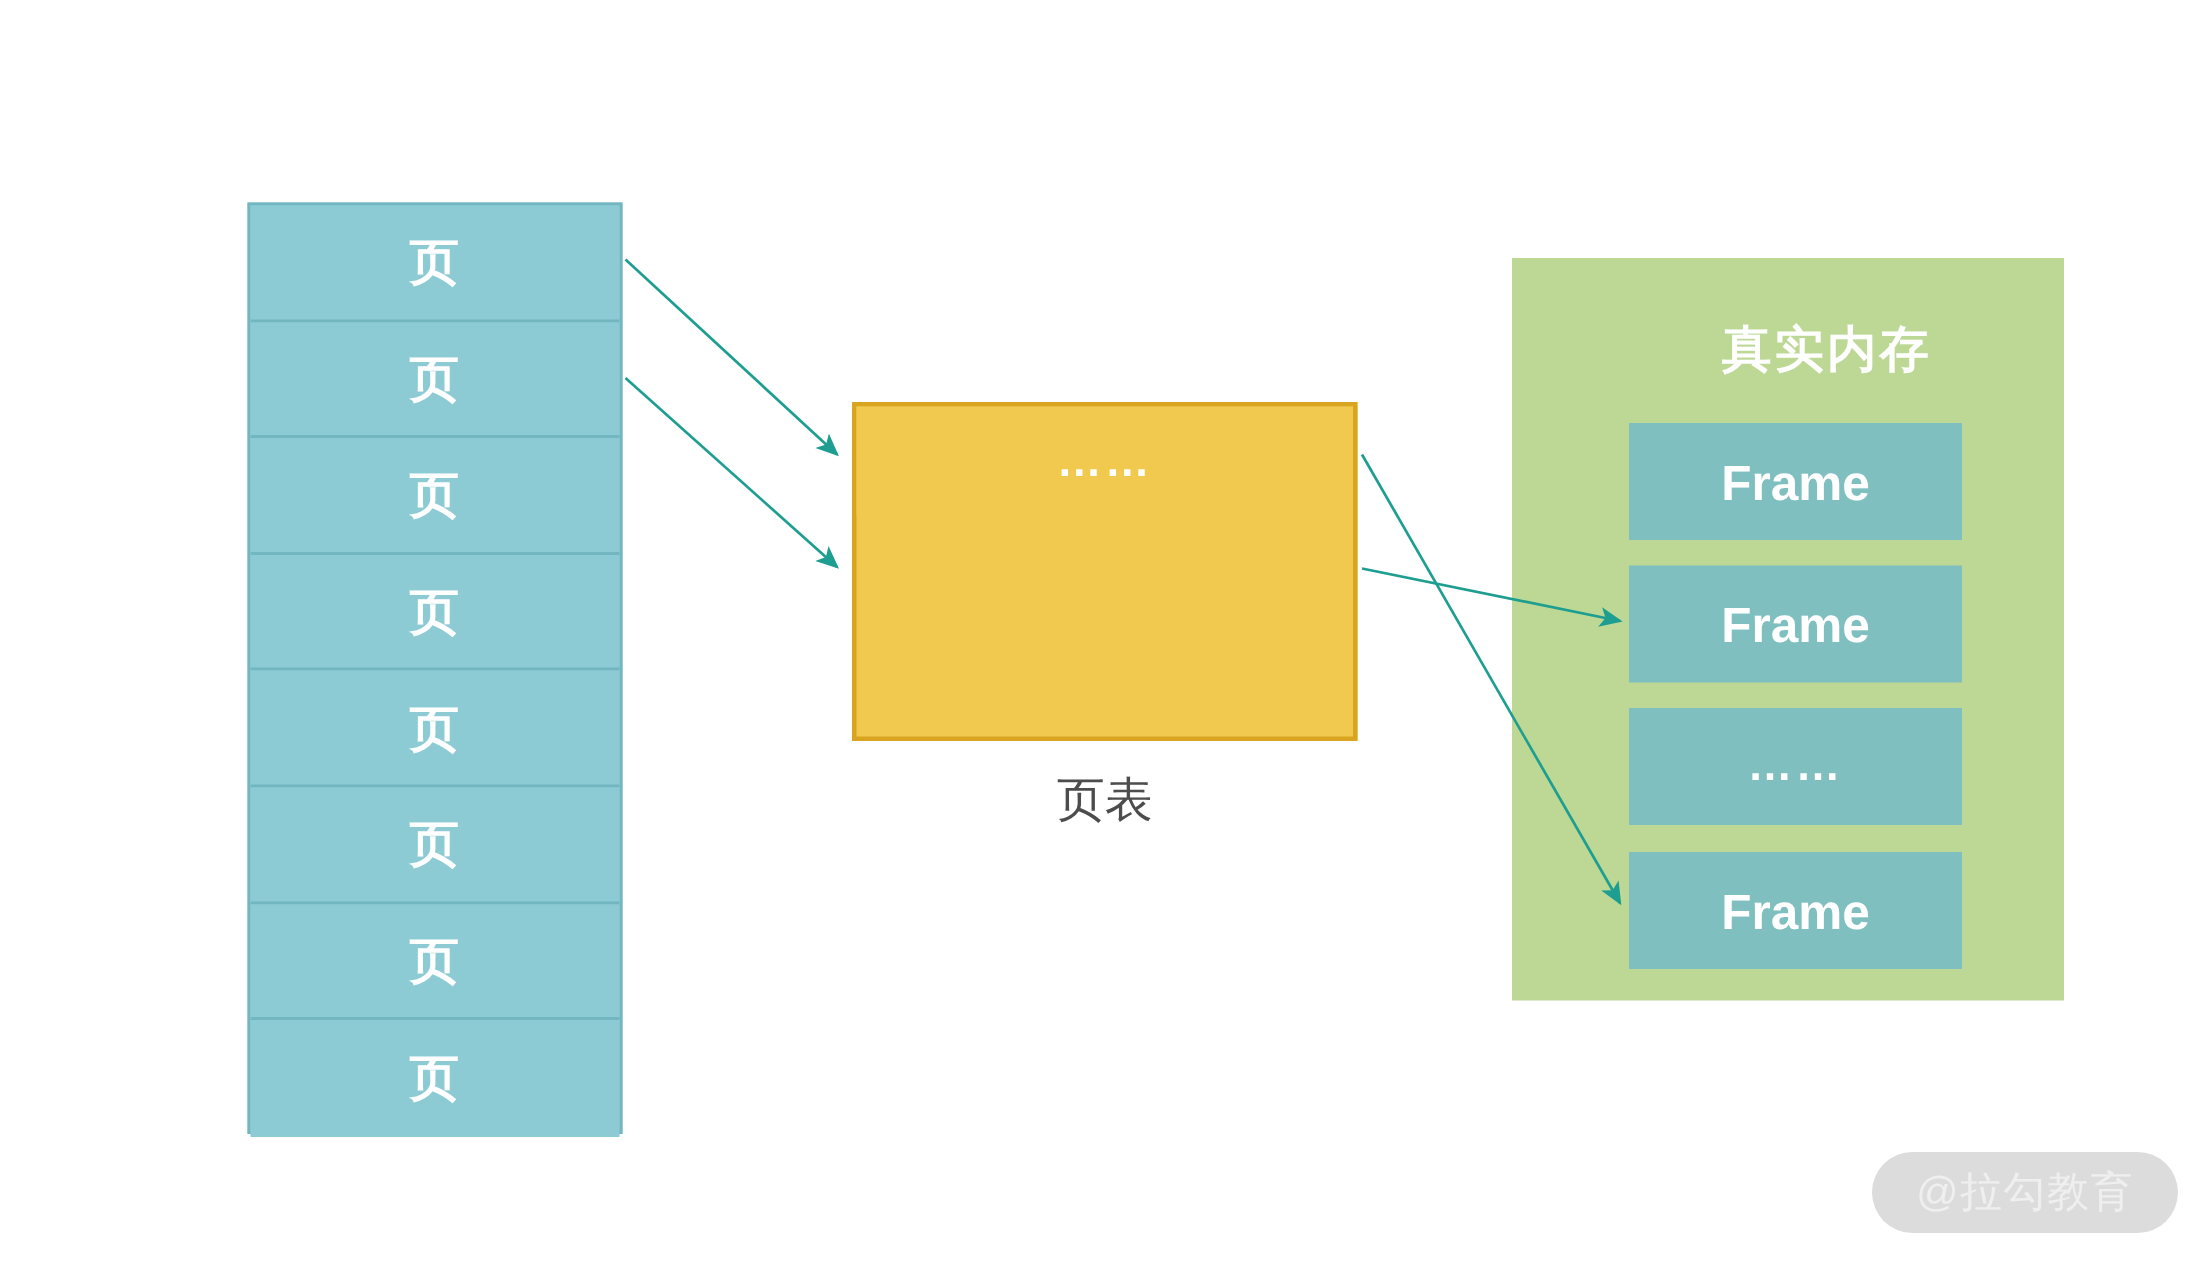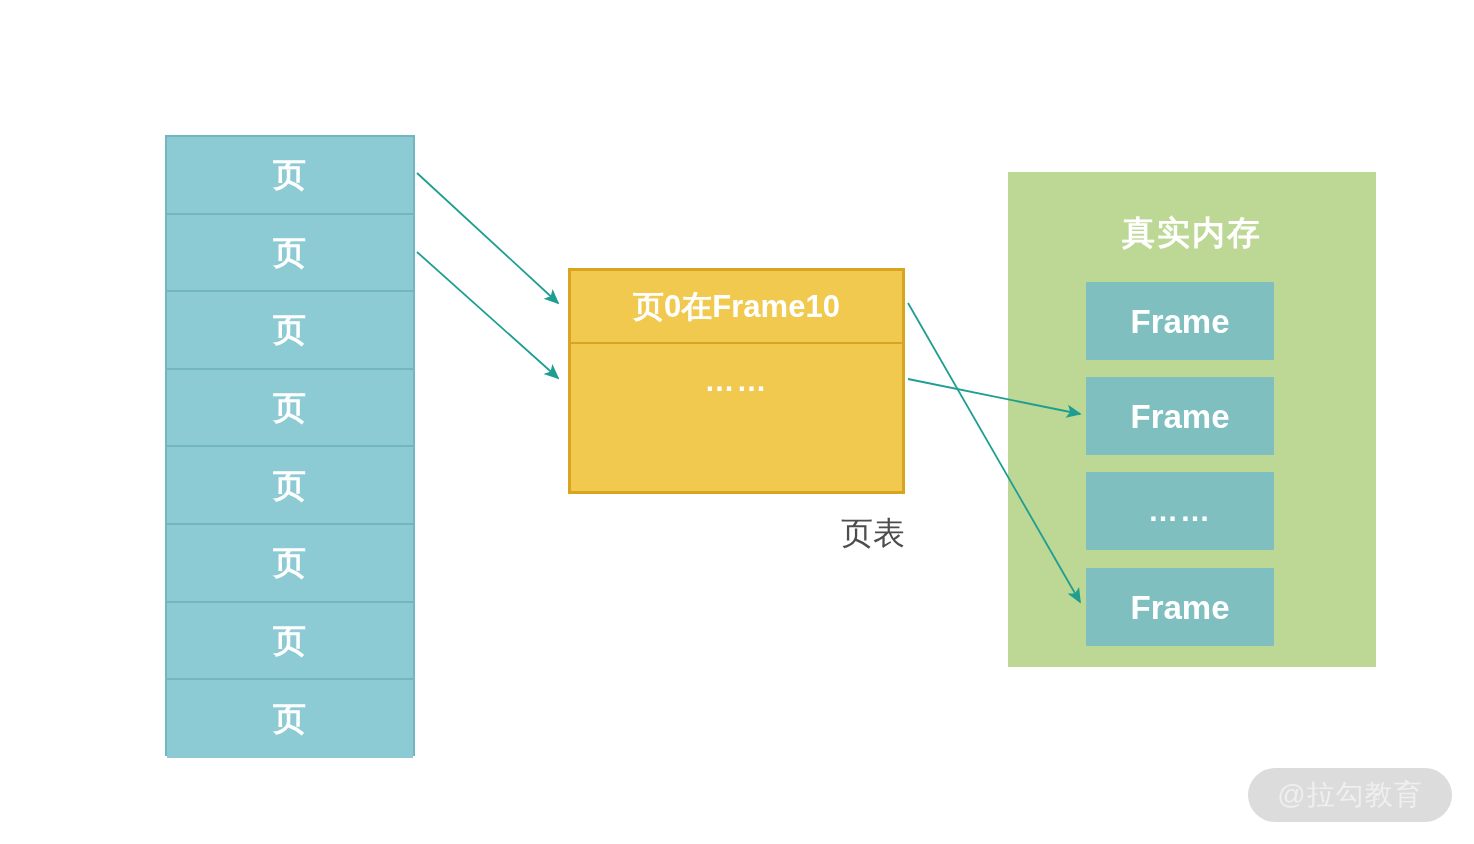--- a/index.html
+++ b/index.html
@@ -83,21 +83,21 @@
   }
   .pt-row .row-label.dots {
     font-size: 30px;
     letter-spacing: 2px;
   }
   #page-table-caption {
     position: absolute;
     left: 568px;
     top: 514px;
     width: 337px;
-    text-align: right;
+    text-align: center;
     color: #4D4D4D;
     font-size: 32px;
     line-height: 1.2;
   }
 
   
   #memory-panel {
     position: absolute;
     left: 1008px;
     top: 172px;
@@ -109,25 +109,26 @@
     position: absolute;
     left: 0;
     top: 44px;
     width: 100%;
     text-align: center;
     color: #ffffff;
     font-size: 33px;
     font-weight: bold;
     line-height: 1;
     letter-spacing: 2px;
+    padding-left: 26px;
   }
   .frame-box {
     position: absolute;
     left: 78px;
-    width: 188px;
+    width: 222px;
     height: 78px;
     background: #7FBFBF;
     display: flex;
     align-items: center;
     justify-content: center;
   }
   .frame-box .frame-label {
     color: #ffffff;
     font-size: 33px;
     font-weight: bold;
@@ -198,23 +199,20 @@
     </div>
     <div class="page-cell">
       <span class="cell-label">页</span>
     </div>
     <div class="page-cell">
       <span class="cell-label">页</span>
     </div>
   </div>
 
   <div id="page-table">
-    <div class="pt-row">
-      <span class="row-label">页0在Frame10</span>
-    </div>
     <div class="pt-row">
       <span class="row-label dots">……</span>
     </div>
   </div>
   <div id="page-table-caption">页表</div>
 
   <div id="memory-panel">
     <div id="memory-title">真实内存</div>
     <div class="frame-box" id="frame-0">
       <span class="frame-label">Frame</span>

